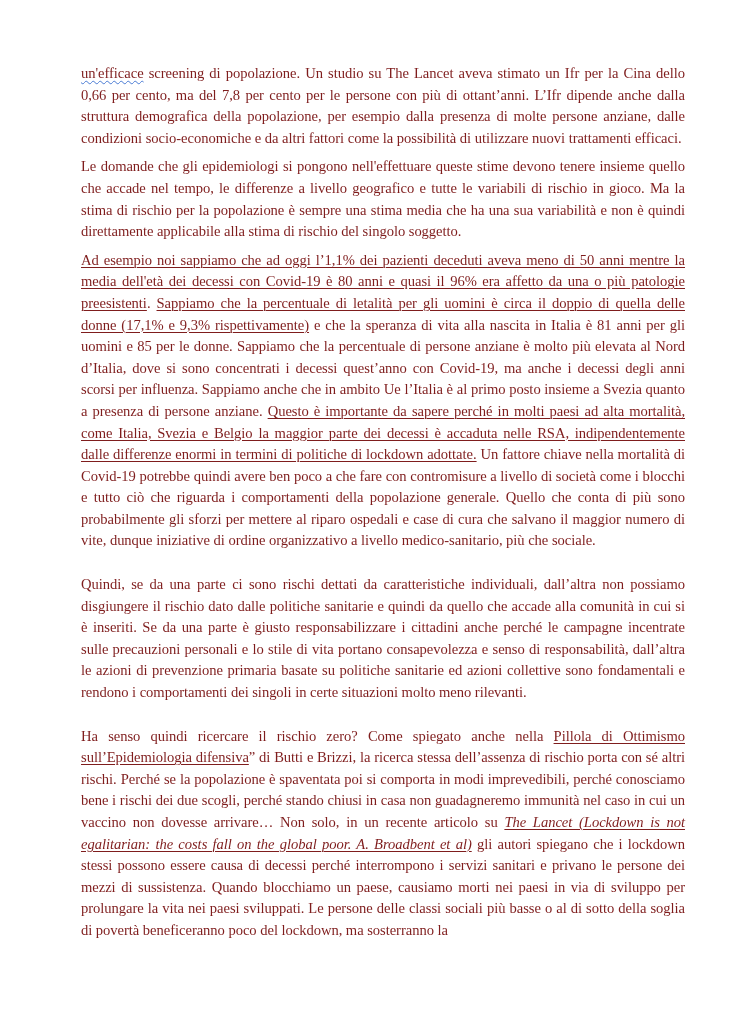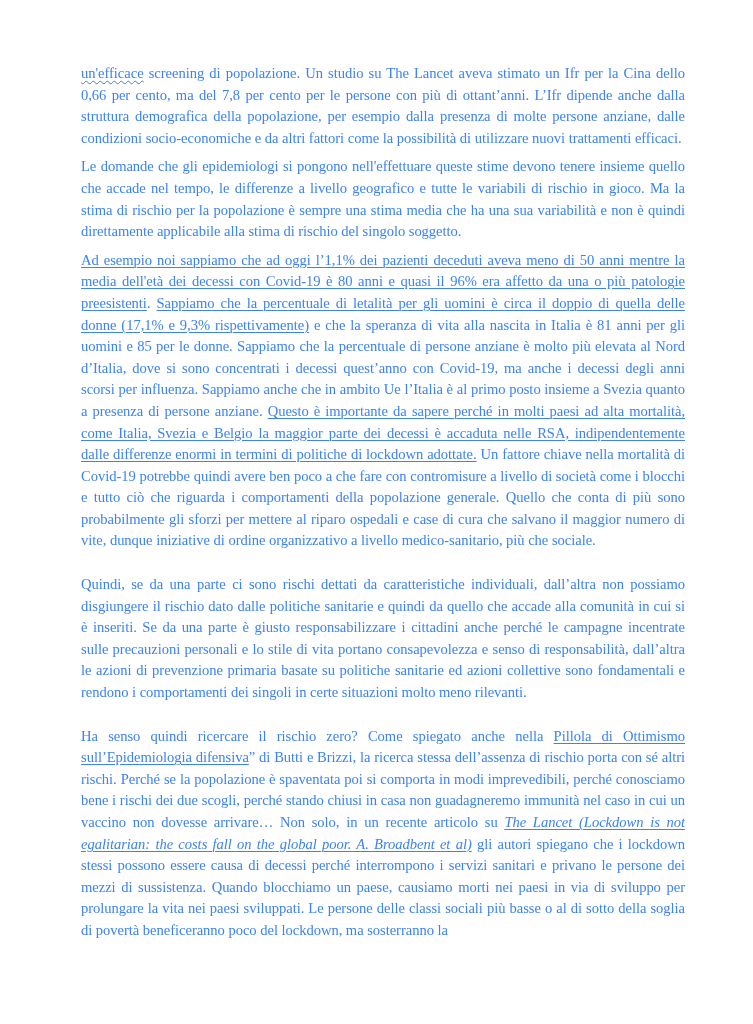--- a/index.html
+++ b/index.html
@@ -14,21 +14,21 @@
       position: relative;
     }
     .page {
       position: absolute;
       left: 81px;
       top: 63px;
       width: 604px;
       font-family: "Liberation Serif", "DejaVu Serif", serif;
       font-size: 14.6px;
       line-height: 21.6px;
-      color: #3b82f6;
+      color: #7f1d1d;
       text-align: justify;
       letter-spacing: -0.05px;
     }
     .para {
       margin: 0 0 7px 0;
     }
     .para.gap {
       margin-bottom: 22px;
     }
     .u {

